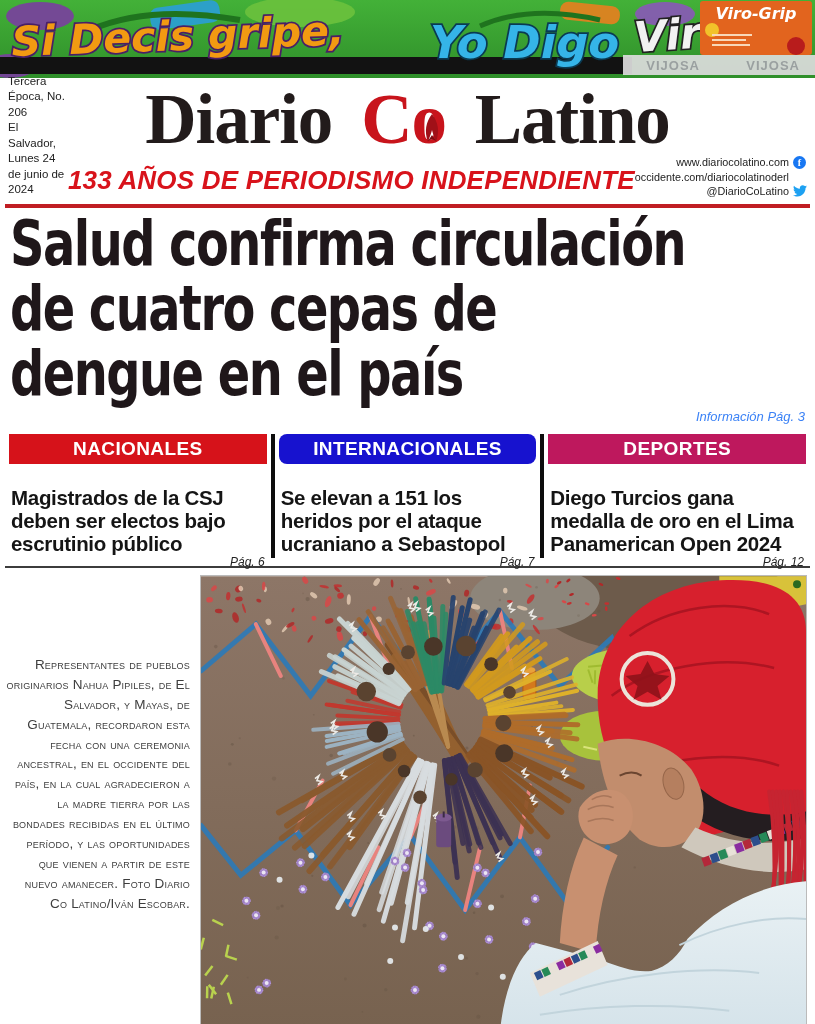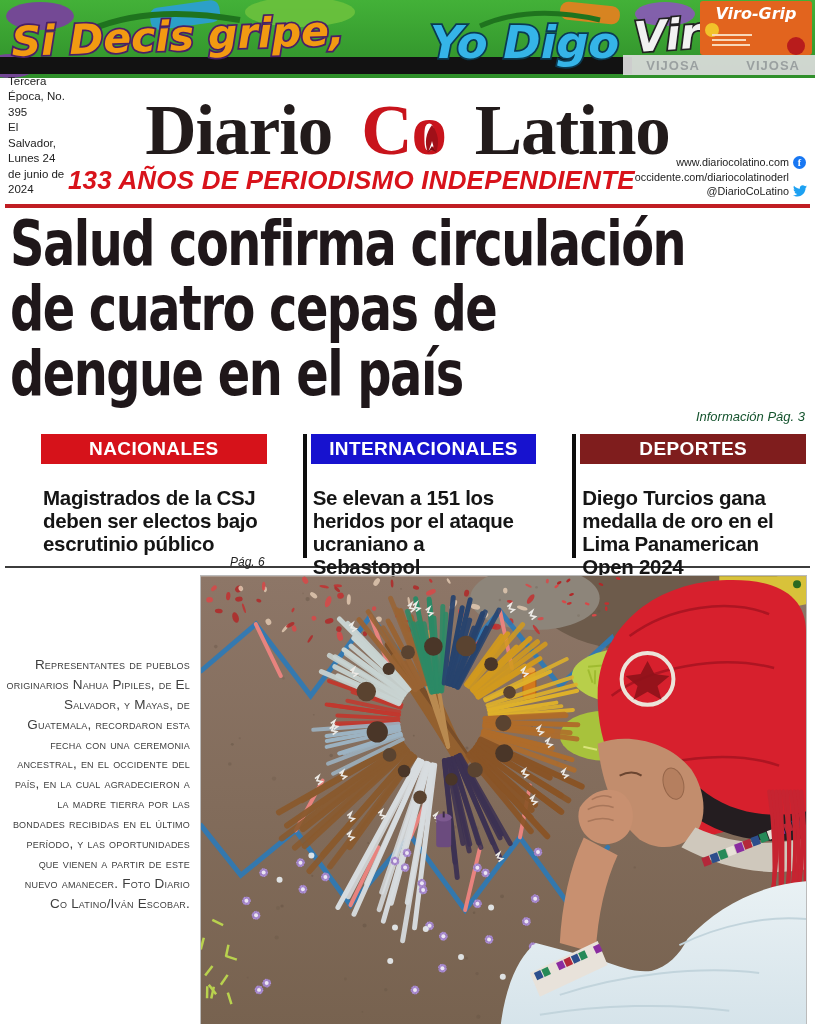--- a/index.html
+++ b/index.html
@@ -5,40 +5,40 @@
   html,body{margin:0;padding:0;background:#fff;}
   body{width:815px;height:1024px;overflow:hidden;font-family:"Liberation Sans",sans-serif;position:relative;}
   svg text{user-select:none;}
 
   
   .ad-banner{width:815px;height:78px;display:block;}
 
   
   .masthead{text-align:center;line-height:1;margin-top:2px;height:82px;}
   .masthead .ttl{font-family:"Liberation Serif","DejaVu Serif",serif;font-size:71px;font-weight:600;color:#221b1b;letter-spacing:-1px;}
-  .masthead .co{color:#c8141c;position:relative;margin:15px 12px;display:inline-block;}
+  .masthead .co{color:#c8141c;position:relative;margin:4px 12px;display:inline-block;}
   .masthead .co svg{position:absolute;right:3px;bottom:10px;}
 
   .info-row{display:flex;align-items:flex-end;padding:0 8px 4px 8px;height:36px;}
   .edition{font-size:11.5px;color:#222;line-height:1.35;text-align:left;width:235px;}
   .slogan{flex:1;text-align:center;color:#d8131b;font-weight:bold;font-style:italic;font-size:26px;letter-spacing:.2px;padding-bottom:2px;white-space:nowrap;}
   .webcol{width:235px;display:flex;justify-content:flex-start;gap:4px;}
   .weblinks{font-size:10.8px;color:#222;line-height:1.32;text-align:right;}
   .socialicons{display:flex;flex-direction:column;justify-content:space-between;padding:1px 0;}
   .fb{width:13px;height:13px;border-radius:50%;background:#1877f2;color:#fff;font-weight:bold;font-size:10px;line-height:13px;text-align:center;font-family:"Liberation Serif",serif;}
   .rule-red{height:4px;background:#c01d23;margin:2px 5px 0 5px;}
 
   
   .lead{padding:4px 0 0 10px;}
   .lead h1{margin:0;font-family:"DejaVu Sans",sans-serif;font-weight:bold;font-size:63px;line-height:1.03;color:#1f171a;letter-spacing:-2px;white-space:pre-line;width:1072px;transform:scaleX(.76);transform-origin:left top;}
-  .lead-pageref{text-align:right;font-style:italic;font-size:13px;color:#14532d;padding:2px 10px 0 8px;font-weight:500;}
+  .lead-pageref{text-align:right;font-style:italic;font-size:13px;color:#3b82f6;padding:2px 10px 0 8px;font-weight:500;}
 
   
   .sections{display:flex;margin:10px 5px 0 5px;height:124px;}
-  .seccol{flex:1;display:flex;flex-direction:column;padding:0 4px;margin-left:32px;}
+  .seccol{flex:1;display:flex;flex-direction:column;padding:0 4px;}
   .seccol + .seccol{border-left:4px solid #0d0d0d;}
   .secbar{height:30px;color:#fff;font-weight:bold;font-size:19px;letter-spacing:.4px;text-align:center;line-height:30px;}
   .sechead{font-weight:bold;font-size:20.5px;line-height:1.13;color:#151515;padding:22px 2px 0 2px;letter-spacing:-.3px;}
   .secpage{margin-top:auto;text-align:right;font-style:italic;font-size:12px;color:#222;padding:0 2px 2px 0;}
   .divider{height:2px;background:#3c3c3c;margin:8px 5px 0 5px;}
 
   
   .bottom{display:flex;margin-top:7px;height:458px;}
   .caption{width:200px;box-sizing:border-box;padding:80px 10px 0 4px;text-align:right;font-variant:small-caps;font-size:13.5px;line-height:1.48;color:#3d3d3d;letter-spacing:.2px;}
   .photo-wrap{width:607px;height:458px;border:1px solid #bbb;box-sizing:border-box;}
@@ -95,21 +95,21 @@
         <path d="M11,1 C5,9 3,18 7,29 C9,23 10,21 11,17 C12,21 13,23 15,29 C19,18 17,9 11,1 Z" fill="#a01018"></path>
         <path d="M11,22 l-4,6 l4,-2 l4,2 Z" fill="#7c0c12"></path>
       </svg>
     </span>
     <span>Latino</span>
   </span>
 </div>
 
 <div class="info-row">
   <div class="edition">
-    <div>Tercera Época, No. 395</div>
+    <div>Tercera Época, No. 206</div>
     <div>El Salvador, Lunes 24 de junio de 2024</div>
   </div>
   <div class="slogan">133 AÑOS DE PERIODISMO INDEPENDIENTE</div>
   <div class="webcol">
     <div class="weblinks">
       <div>www.diariocolatino.com</div>
       <div>occidente.com/diariocolatinoderl</div>
       <div>@DiarioCoLatino</div>
     </div>
     <div class="socialicons">
@@ -130,27 +130,28 @@
 </div>
 <div class="lead-pageref">Información Pág. 3</div>
 
 <div class="sections">
   <div class="seccol">
     <div class="secbar" style="background-color: rgb(214, 18, 26);">NACIONALES</div>
     <div class="sechead">Magistrados de la CSJ deben ser electos bajo escrutinio público</div>
     <div class="secpage">Pág. 6</div>
   </div>
   <div class="seccol">
-    <div class="secbar" style="background-color: rgb(23, 18, 207);">INTERNACIONALES</div>
+    <div class="secbar" style="background-color: rgb(23, 18, 207); border-radius: 8px;">INTERNACIONALES</div>
     <div class="sechead">Se elevan a 151 los heridos por el ataque ucraniano a Sebastopol</div>
     <div class="secpage">Pág. 7</div>
   </div>
   <div class="seccol">
-    <div class="secbar" style="background-color: #7f1d1d;">DEPORTES</div>
+    <div class="secbar" style="background-color: #be185d;">DEPORTES</div>
     <div class="sechead">Diego Turcios gana medalla de oro en el Lima Panamerican Open 2024</div>
+    <div class="secpage">Pág. 12</div>
   </div>
 </div>
 
 <div class="divider"></div>
 
 <div class="bottom">
   <aside class="caption">Representantes de pueblos originarios Nahua Pipiles, de El Salvador, y Mayas, de Guatemala, recordaron esta fecha con una ceremonia ancestral, en el occidente del país, en la cual agradecieron a la madre tierra por las bondades recibidas en el último período, y las oportunidades que vienen a partir de este nuevo amanecer. Foto Diario Co Latino/Iván Escobar.</aside>
 
   <div class="photo-wrap">
   <svg id="photo" width="605" height="456" viewBox="0 0 607 457">

